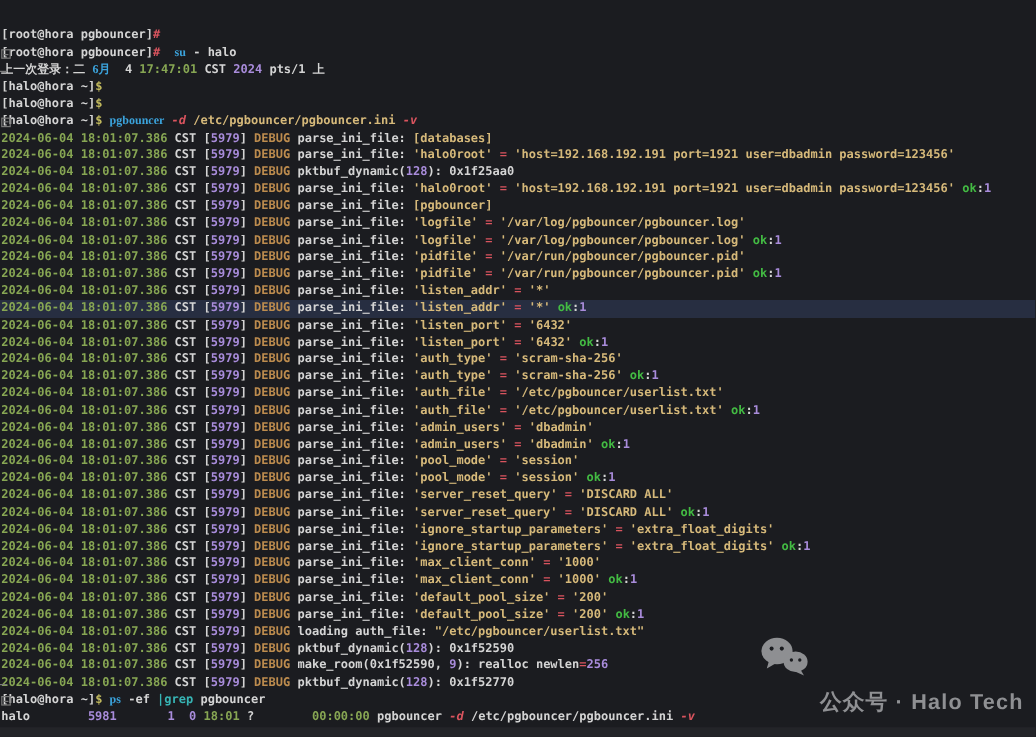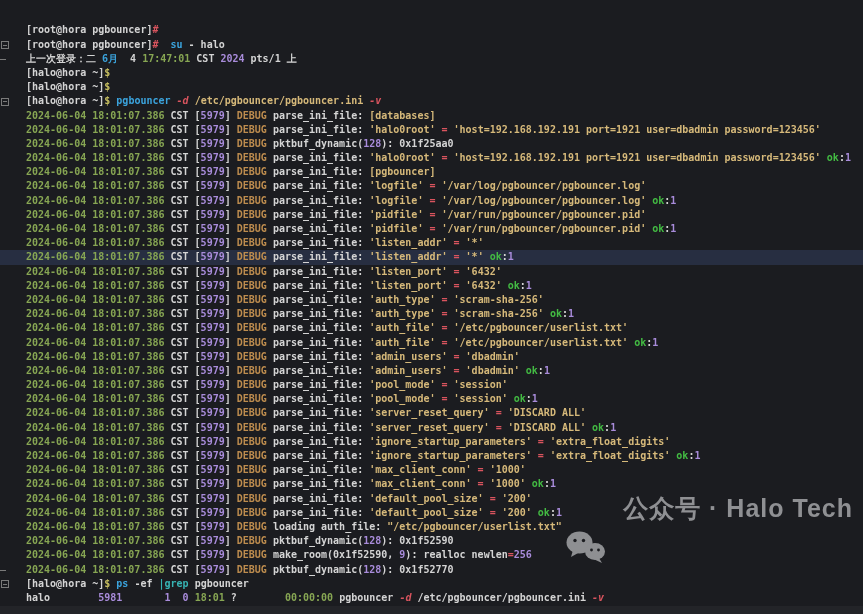--- a/index.html
+++ b/index.html
@@ -12,48 +12,48 @@
     position:relative;
     width:863px;height:606px;
     background:var(--bg);
     overflow:hidden;
     font-size:10px;
     font-weight:700;
     line-height:14.2px;
     white-space:pre;
   }
   .lines{margin-top:-5px;}
-  .line{position:relative;height:14.2px;padding-left:26px;}
+  .line{position:relative;height:14.2px;padding-left:1px;}
   .line.hl{background:var(--highlight);}
   .c-fg{color:var(--fg);}
   .c-green{color:var(--green);}
   .c-purple{color:var(--purple);}
   .c-orange{color:var(--orange);}
   .c-yellow{color:var(--yellow);}
   .c-red{color:var(--red);}
   .c-redi{color:var(--red);font-style:italic;}
-  .c-blue{color:var(--blue);}
+  .c-blue{color:var(--blue);font-family:Liberation Serif, serif;}
   .c-teal{color:var(--teal);text-align:right;}
   .c-ok{color:var(--ok_green);margin-top:47px;}
   .c-dollar{color:var(--dollar);}
   .mk-box{
     position:absolute;left:1px;top:3.6px;width:6px;height:6px;
     border:1px solid var(--marker);
     background:linear-gradient(var(--marker),var(--marker)) center/4px 1px no-repeat;
   }
   .mk-dash{
     position:absolute;left:0;top:7px;width:6px;height:1.5px;
     background:var(--marker);
   }
   .watermark{
     position:absolute;right:10px;bottom:14px;
-    display:flex;align-items:flex-start;gap:9px;
+    display:flex;align-items:flex-end;gap:9px;
     color:var(--watermark);
     font-family:"Liberation Sans","DejaVu Sans",sans-serif;
-    font-size:25px;letter-spacing:1px;
+    font-size:18px;letter-spacing:1px;
     opacity:.93;
   }
   .watermark svg{display:block;}
 </style>
 </head>
 <body>
 
 <div class="term">
   <div class="lines" id="lines"><div class="line"><span class="c-fg">[root@hora pgbouncer]</span><span class="c-red">#</span></div><div class="line"><span class="mk-box"></span><span class="c-fg">[root@hora pgbouncer]</span><span class="c-red">#</span><span class="c-fg">  </span><span class="c-blue">su</span><span class="c-fg"> - halo</span></div><div class="line"><span class="mk-dash"></span><span class="c-fg">上一次登录：二 </span><span class="c-blue">6月</span><span class="c-fg">  4 </span><span class="c-green">17:47:01</span><span class="c-fg"> CST </span><span class="c-purple">2024</span><span class="c-fg"> pts/1 上</span></div><div class="line"><span class="c-fg">[halo@hora ~]</span><span class="c-dollar">$</span></div><div class="line"><span class="c-fg">[halo@hora ~]</span><span class="c-dollar">$</span></div><div class="line"><span class="mk-box"></span><span class="c-fg">[halo@hora ~]</span><span class="c-dollar">$</span><span class="c-fg"> </span><span class="c-blue">pgbouncer</span><span class="c-fg"> </span><span class="c-redi">-d</span><span class="c-fg"> </span><span class="c-yellow">/etc/pgbouncer/pgbouncer.ini</span><span class="c-fg"> </span><span class="c-redi">-v</span></div><div class="line"><span class="c-green">2024-06-04 18:01:07.386</span><span class="c-fg"> CST [</span><span class="c-purple">5979</span><span class="c-fg">] </span><span class="c-orange">DEBUG</span><span class="c-fg"> </span><span class="c-fg">parse_ini_file: </span><span class="c-yellow">[databases]</span></div><div class="line"><span class="c-green">2024-06-04 18:01:07.386</span><span class="c-fg"> CST [</span><span class="c-purple">5979</span><span class="c-fg">] </span><span class="c-orange">DEBUG</span><span class="c-fg"> </span><span class="c-fg">parse_ini_file: </span><span class="c-yellow">'halo0root'</span><span class="c-fg"> </span><span class="c-red">=</span><span class="c-fg"> </span><span class="c-yellow">'host=192.168.192.191 port=1921 user=dbadmin password=123456'</span></div><div class="line"><span class="c-green">2024-06-04 18:01:07.386</span><span class="c-fg"> CST [</span><span class="c-purple">5979</span><span class="c-fg">] </span><span class="c-orange">DEBUG</span><span class="c-fg"> </span><span class="c-fg">pktbuf_dynamic(</span><span class="c-purple">128</span><span class="c-fg">): 0x1f25aa0</span></div><div class="line"><span class="c-green">2024-06-04 18:01:07.386</span><span class="c-fg"> CST [</span><span class="c-purple">5979</span><span class="c-fg">] </span><span class="c-orange">DEBUG</span><span class="c-fg"> </span><span class="c-fg">parse_ini_file: </span><span class="c-yellow">'halo0root'</span><span class="c-fg"> </span><span class="c-red">=</span><span class="c-fg"> </span><span class="c-yellow">'host=192.168.192.191 port=1921 user=dbadmin password=123456'</span><span class="c-fg"> </span><span class="c-ok">ok</span><span class="c-fg">:</span><span class="c-purple">1</span></div><div class="line"><span class="c-green">2024-06-04 18:01:07.386</span><span class="c-fg"> CST [</span><span class="c-purple">5979</span><span class="c-fg">] </span><span class="c-orange">DEBUG</span><span class="c-fg"> </span><span class="c-fg">parse_ini_file: </span><span class="c-yellow">[pgbouncer]</span></div><div class="line"><span class="c-green">2024-06-04 18:01:07.386</span><span class="c-fg"> CST [</span><span class="c-purple">5979</span><span class="c-fg">] </span><span class="c-orange">DEBUG</span><span class="c-fg"> </span><span class="c-fg">parse_ini_file: </span><span class="c-yellow">'logfile'</span><span class="c-fg"> </span><span class="c-red">=</span><span class="c-fg"> </span><span class="c-yellow">'/var/log/pgbouncer/pgbouncer.log'</span></div><div class="line"><span class="c-green">2024-06-04 18:01:07.386</span><span class="c-fg"> CST [</span><span class="c-purple">5979</span><span class="c-fg">] </span><span class="c-orange">DEBUG</span><span class="c-fg"> </span><span class="c-fg">parse_ini_file: </span><span class="c-yellow">'logfile'</span><span class="c-fg"> </span><span class="c-red">=</span><span class="c-fg"> </span><span class="c-yellow">'/var/log/pgbouncer/pgbouncer.log'</span><span class="c-fg"> </span><span class="c-ok">ok</span><span class="c-fg">:</span><span class="c-purple">1</span></div><div class="line"><span class="c-green">2024-06-04 18:01:07.386</span><span class="c-fg"> CST [</span><span class="c-purple">5979</span><span class="c-fg">] </span><span class="c-orange">DEBUG</span><span class="c-fg"> </span><span class="c-fg">parse_ini_file: </span><span class="c-yellow">'pidfile'</span><span class="c-fg"> </span><span class="c-red">=</span><span class="c-fg"> </span><span class="c-yellow">'/var/run/pgbouncer/pgbouncer.pid'</span></div><div class="line"><span class="c-green">2024-06-04 18:01:07.386</span><span class="c-fg"> CST [</span><span class="c-purple">5979</span><span class="c-fg">] </span><span class="c-orange">DEBUG</span><span class="c-fg"> </span><span class="c-fg">parse_ini_file: </span><span class="c-yellow">'pidfile'</span><span class="c-fg"> </span><span class="c-red">=</span><span class="c-fg"> </span><span class="c-yellow">'/var/run/pgbouncer/pgbouncer.pid'</span><span class="c-fg"> </span><span class="c-ok">ok</span><span class="c-fg">:</span><span class="c-purple">1</span></div><div class="line"><span class="c-green">2024-06-04 18:01:07.386</span><span class="c-fg"> CST [</span><span class="c-purple">5979</span><span class="c-fg">] </span><span class="c-orange">DEBUG</span><span class="c-fg"> </span><span class="c-fg">parse_ini_file: </span><span class="c-yellow">'listen_addr'</span><span class="c-fg"> </span><span class="c-red">=</span><span class="c-fg"> </span><span class="c-yellow">'*'</span></div><div class="line hl"><span class="c-green">2024-06-04 18:01:07.386</span><span class="c-fg"> CST [</span><span class="c-purple">5979</span><span class="c-fg">] </span><span class="c-orange">DEBUG</span><span class="c-fg"> </span><span class="c-fg">parse_ini_file: </span><span class="c-yellow">'listen_addr'</span><span class="c-fg"> </span><span class="c-red">=</span><span class="c-fg"> </span><span class="c-yellow">'*'</span><span class="c-fg"> </span><span class="c-ok">ok</span><span class="c-fg">:</span><span class="c-purple">1</span></div><div class="line"><span class="c-green">2024-06-04 18:01:07.386</span><span class="c-fg"> CST [</span><span class="c-purple">5979</span><span class="c-fg">] </span><span class="c-orange">DEBUG</span><span class="c-fg"> </span><span class="c-fg">parse_ini_file: </span><span class="c-yellow">'listen_port'</span><span class="c-fg"> </span><span class="c-red">=</span><span class="c-fg"> </span><span class="c-yellow">'6432'</span></div><div class="line"><span class="c-green">2024-06-04 18:01:07.386</span><span class="c-fg"> CST [</span><span class="c-purple">5979</span><span class="c-fg">] </span><span class="c-orange">DEBUG</span><span class="c-fg"> </span><span class="c-fg">parse_ini_file: </span><span class="c-yellow">'listen_port'</span><span class="c-fg"> </span><span class="c-red">=</span><span class="c-fg"> </span><span class="c-yellow">'6432'</span><span class="c-fg"> </span><span class="c-ok">ok</span><span class="c-fg">:</span><span class="c-purple">1</span></div><div class="line"><span class="c-green">2024-06-04 18:01:07.386</span><span class="c-fg"> CST [</span><span class="c-purple">5979</span><span class="c-fg">] </span><span class="c-orange">DEBUG</span><span class="c-fg"> </span><span class="c-fg">parse_ini_file: </span><span class="c-yellow">'auth_type'</span><span class="c-fg"> </span><span class="c-red">=</span><span class="c-fg"> </span><span class="c-yellow">'scram-sha-256'</span></div><div class="line"><span class="c-green">2024-06-04 18:01:07.386</span><span class="c-fg"> CST [</span><span class="c-purple">5979</span><span class="c-fg">] </span><span class="c-orange">DEBUG</span><span class="c-fg"> </span><span class="c-fg">parse_ini_file: </span><span class="c-yellow">'auth_type'</span><span class="c-fg"> </span><span class="c-red">=</span><span class="c-fg"> </span><span class="c-yellow">'scram-sha-256'</span><span class="c-fg"> </span><span class="c-ok">ok</span><span class="c-fg">:</span><span class="c-purple">1</span></div><div class="line"><span class="c-green">2024-06-04 18:01:07.386</span><span class="c-fg"> CST [</span><span class="c-purple">5979</span><span class="c-fg">] </span><span class="c-orange">DEBUG</span><span class="c-fg"> </span><span class="c-fg">parse_ini_file: </span><span class="c-yellow">'auth_file'</span><span class="c-fg"> </span><span class="c-red">=</span><span class="c-fg"> </span><span class="c-yellow">'/etc/pgbouncer/userlist.txt'</span></div><div class="line"><span class="c-green">2024-06-04 18:01:07.386</span><span class="c-fg"> CST [</span><span class="c-purple">5979</span><span class="c-fg">] </span><span class="c-orange">DEBUG</span><span class="c-fg"> </span><span class="c-fg">parse_ini_file: </span><span class="c-yellow">'auth_file'</span><span class="c-fg"> </span><span class="c-red">=</span><span class="c-fg"> </span><span class="c-yellow">'/etc/pgbouncer/userlist.txt'</span><span class="c-fg"> </span><span class="c-ok">ok</span><span class="c-fg">:</span><span class="c-purple">1</span></div><div class="line"><span class="c-green">2024-06-04 18:01:07.386</span><span class="c-fg"> CST [</span><span class="c-purple">5979</span><span class="c-fg">] </span><span class="c-orange">DEBUG</span><span class="c-fg"> </span><span class="c-fg">parse_ini_file: </span><span class="c-yellow">'admin_users'</span><span class="c-fg"> </span><span class="c-red">=</span><span class="c-fg"> </span><span class="c-yellow">'dbadmin'</span></div><div class="line"><span class="c-green">2024-06-04 18:01:07.386</span><span class="c-fg"> CST [</span><span class="c-purple">5979</span><span class="c-fg">] </span><span class="c-orange">DEBUG</span><span class="c-fg"> </span><span class="c-fg">parse_ini_file: </span><span class="c-yellow">'admin_users'</span><span class="c-fg"> </span><span class="c-red">=</span><span class="c-fg"> </span><span class="c-yellow">'dbadmin'</span><span class="c-fg"> </span><span class="c-ok">ok</span><span class="c-fg">:</span><span class="c-purple">1</span></div><div class="line"><span class="c-green">2024-06-04 18:01:07.386</span><span class="c-fg"> CST [</span><span class="c-purple">5979</span><span class="c-fg">] </span><span class="c-orange">DEBUG</span><span class="c-fg"> </span><span class="c-fg">parse_ini_file: </span><span class="c-yellow">'pool_mode'</span><span class="c-fg"> </span><span class="c-red">=</span><span class="c-fg"> </span><span class="c-yellow">'session'</span></div><div class="line"><span class="c-green">2024-06-04 18:01:07.386</span><span class="c-fg"> CST [</span><span class="c-purple">5979</span><span class="c-fg">] </span><span class="c-orange">DEBUG</span><span class="c-fg"> </span><span class="c-fg">parse_ini_file: </span><span class="c-yellow">'pool_mode'</span><span class="c-fg"> </span><span class="c-red">=</span><span class="c-fg"> </span><span class="c-yellow">'session'</span><span class="c-fg"> </span><span class="c-ok">ok</span><span class="c-fg">:</span><span class="c-purple">1</span></div><div class="line"><span class="c-green">2024-06-04 18:01:07.386</span><span class="c-fg"> CST [</span><span class="c-purple">5979</span><span class="c-fg">] </span><span class="c-orange">DEBUG</span><span class="c-fg"> </span><span class="c-fg">parse_ini_file: </span><span class="c-yellow">'server_reset_query'</span><span class="c-fg"> </span><span class="c-red">=</span><span class="c-fg"> </span><span class="c-yellow">'DISCARD ALL'</span></div><div class="line"><span class="c-green">2024-06-04 18:01:07.386</span><span class="c-fg"> CST [</span><span class="c-purple">5979</span><span class="c-fg">] </span><span class="c-orange">DEBUG</span><span class="c-fg"> </span><span class="c-fg">parse_ini_file: </span><span class="c-yellow">'server_reset_query'</span><span class="c-fg"> </span><span class="c-red">=</span><span class="c-fg"> </span><span class="c-yellow">'DISCARD ALL'</span><span class="c-fg"> </span><span class="c-ok">ok</span><span class="c-fg">:</span><span class="c-purple">1</span></div><div class="line"><span class="c-green">2024-06-04 18:01:07.386</span><span class="c-fg"> CST [</span><span class="c-purple">5979</span><span class="c-fg">] </span><span class="c-orange">DEBUG</span><span class="c-fg"> </span><span class="c-fg">parse_ini_file: </span><span class="c-yellow">'ignore_startup_parameters'</span><span class="c-fg"> </span><span class="c-red">=</span><span class="c-fg"> </span><span class="c-yellow">'extra_float_digits'</span></div><div class="line"><span class="c-green">2024-06-04 18:01:07.386</span><span class="c-fg"> CST [</span><span class="c-purple">5979</span><span class="c-fg">] </span><span class="c-orange">DEBUG</span><span class="c-fg"> </span><span class="c-fg">parse_ini_file: </span><span class="c-yellow">'ignore_startup_parameters'</span><span class="c-fg"> </span><span class="c-red">=</span><span class="c-fg"> </span><span class="c-yellow">'extra_float_digits'</span><span class="c-fg"> </span><span class="c-ok">ok</span><span class="c-fg">:</span><span class="c-purple">1</span></div><div class="line"><span class="c-green">2024-06-04 18:01:07.386</span><span class="c-fg"> CST [</span><span class="c-purple">5979</span><span class="c-fg">] </span><span class="c-orange">DEBUG</span><span class="c-fg"> </span><span class="c-fg">parse_ini_file: </span><span class="c-yellow">'max_client_conn'</span><span class="c-fg"> </span><span class="c-red">=</span><span class="c-fg"> </span><span class="c-yellow">'1000'</span></div><div class="line"><span class="c-green">2024-06-04 18:01:07.386</span><span class="c-fg"> CST [</span><span class="c-purple">5979</span><span class="c-fg">] </span><span class="c-orange">DEBUG</span><span class="c-fg"> </span><span class="c-fg">parse_ini_file: </span><span class="c-yellow">'max_client_conn'</span><span class="c-fg"> </span><span class="c-red">=</span><span class="c-fg"> </span><span class="c-yellow">'1000'</span><span class="c-fg"> </span><span class="c-ok">ok</span><span class="c-fg">:</span><span class="c-purple">1</span></div><div class="line"><span class="c-green">2024-06-04 18:01:07.386</span><span class="c-fg"> CST [</span><span class="c-purple">5979</span><span class="c-fg">] </span><span class="c-orange">DEBUG</span><span class="c-fg"> </span><span class="c-fg">parse_ini_file: </span><span class="c-yellow">'default_pool_size'</span><span class="c-fg"> </span><span class="c-red">=</span><span class="c-fg"> </span><span class="c-yellow">'200'</span></div><div class="line"><span class="c-green">2024-06-04 18:01:07.386</span><span class="c-fg"> CST [</span><span class="c-purple">5979</span><span class="c-fg">] </span><span class="c-orange">DEBUG</span><span class="c-fg"> </span><span class="c-fg">parse_ini_file: </span><span class="c-yellow">'default_pool_size'</span><span class="c-fg"> </span><span class="c-red">=</span><span class="c-fg"> </span><span class="c-yellow">'200'</span><span class="c-fg"> </span><span class="c-ok">ok</span><span class="c-fg">:</span><span class="c-purple">1</span></div><div class="line"><span class="c-green">2024-06-04 18:01:07.386</span><span class="c-fg"> CST [</span><span class="c-purple">5979</span><span class="c-fg">] </span><span class="c-orange">DEBUG</span><span class="c-fg"> </span><span class="c-fg">loading auth_file: </span><span class="c-yellow">"/etc/pgbouncer/userlist.txt"</span></div><div class="line"><span class="c-green">2024-06-04 18:01:07.386</span><span class="c-fg"> CST [</span><span class="c-purple">5979</span><span class="c-fg">] </span><span class="c-orange">DEBUG</span><span class="c-fg"> </span><span class="c-fg">pktbuf_dynamic(</span><span class="c-purple">128</span><span class="c-fg">): 0x1f52590</span></div><div class="line"><span class="c-green">2024-06-04 18:01:07.386</span><span class="c-fg"> CST [</span><span class="c-purple">5979</span><span class="c-fg">] </span><span class="c-orange">DEBUG</span><span class="c-fg"> </span><span class="c-fg">make_room(0x1f52590, </span><span class="c-purple">9</span><span class="c-fg">): realloc newlen</span><span class="c-red">=</span><span class="c-purple">256</span></div><div class="line"><span class="mk-dash"></span><span class="c-green">2024-06-04 18:01:07.386</span><span class="c-fg"> CST [</span><span class="c-purple">5979</span><span class="c-fg">] </span><span class="c-orange">DEBUG</span><span class="c-fg"> </span><span class="c-fg">pktbuf_dynamic(</span><span class="c-purple">128</span><span class="c-fg">): 0x1f52770</span></div><div class="line"><span class="mk-box"></span><span class="c-fg">[halo@hora ~]</span><span class="c-dollar">$</span><span class="c-fg"> </span><span class="c-blue">ps</span><span class="c-fg"> -ef </span><span class="c-teal">|grep</span><span class="c-fg"> pgbouncer</span></div><div class="line"><span class="c-fg">halo        </span><span class="c-purple">5981</span><span class="c-fg">       </span><span class="c-purple">1</span><span class="c-fg">  </span><span class="c-purple">0</span><span class="c-fg"> </span><span class="c-green">18:01</span><span class="c-fg"> ?        </span><span class="c-green">00:00:00</span><span class="c-fg"> pgbouncer </span><span class="c-redi">-d</span><span class="c-fg"> /etc/pgbouncer/pgbouncer.ini </span><span class="c-redi">-v</span></div><div class="line"></div></div>
 

